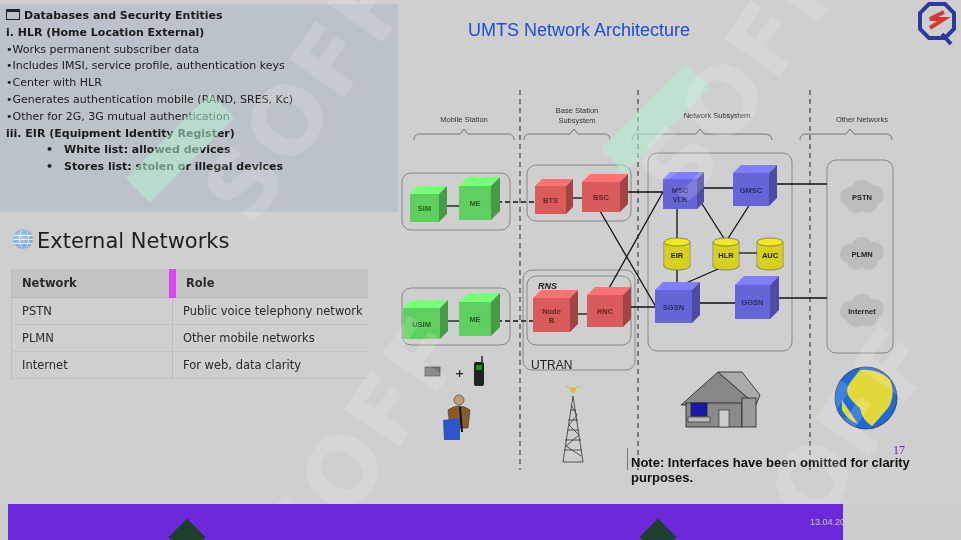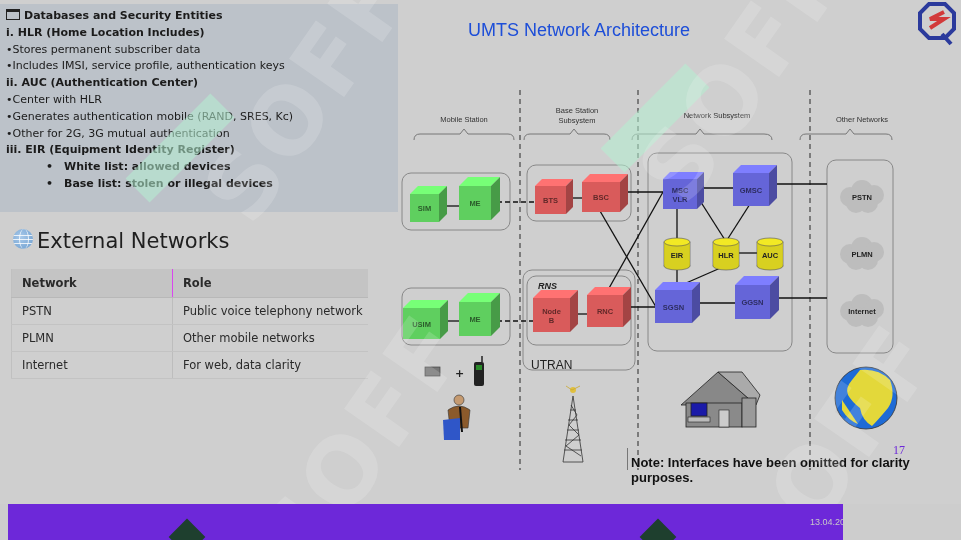--- a/index.html
+++ b/index.html
@@ -15,21 +15,21 @@
   #notes .sub { padding-left: 58px; font-weight: bold; }
   #notes .sub span.dot { display: inline-block; width: 18px; margin-left: -18px; }
   .folder-ico { display: inline-block; width: 14px; height: 11px; border: 1.5px solid #222; border-top-width: 3px; margin-right: 4px; vertical-align: -1px; }
 
   
   #ext-title { position: absolute; left: 13px; top: 229px; font-size: 21px; color: #1f1f1f; font-family: "DejaVu Sans", sans-serif; display: flex; align-items: flex-start; gap: 4px; z-index: 2; }
   .globe-ico { width: 20px; height: 20px; border-radius: 50%; background: radial-gradient(circle at 40% 40%, #a8c9ea, #6b9ccd); position: relative; overflow: hidden; }
   .globe-ico::before { content: ""; position: absolute; left: 0; right: 0; top: 6px; height: 1px; background: #fff; box-shadow: 0 4px 0 #fff, 0 8px 0 #fff; opacity: .8; }
   .globe-ico::after { content: ""; position: absolute; left: 6px; top: 0; bottom: 0; width: 8px; border-left: 1px solid #fff; border-right: 1px solid #fff; border-radius: 50%; opacity: .8; }
   #ext-table { position: absolute; left: 11px; top: 269px; width: 357px; border-collapse: collapse; font-size: 11.5px; color: #2a2a2a; z-index: 2; font-family: "DejaVu Sans", sans-serif; }
-  #ext-table th { background: #c4c4c4; text-align: left; font-weight: 600; height: 28px; padding-left: 10px; border-right: 1px solid #d946ef; border-bottom: 1px solid #b8b8b8; }
+  #ext-table th { background: #c4c4c4; text-align: left; font-weight: 600; height: 28px; padding-left: 10px; border-right: 7px solid #d946ef; border-bottom: 1px solid #b8b8b8; }
   #ext-table td { height: 27px; padding-left: 10px; border-right: 1px solid #bdbdbd; border-bottom: 1px solid #c3c3c3; }
   #ext-table tr > *:first-child { width: 161px; border-left: 1px solid #c0c0c0; }
   #ext-table tr > *:last-child { border-right: none; }
 
   
   #umts-title { position: absolute; left: 468px; top: 20px; font-size: 18px; color: #1d4ed8; font-family: "Liberation Sans", sans-serif; z-index: 2; }
   #logo { position: absolute; left: 918px; top: 2px; width: 38px; height: 44px; z-index: 2; }
   #diagram { position: absolute; left: 395px; top: 80px; width: 566px; height: 400px; z-index: 1; }
   .lbl { font-family: "Liberation Sans", sans-serif; }
   #note { position: absolute; left: 631px; top: 455px; font-size: 13px; font-weight: bold; color: #111; font-family: "Liberation Sans", sans-serif; z-index: 2; }
@@ -40,30 +40,29 @@
   .wm { position: absolute; font-family: "DejaVu Sans", sans-serif; font-weight: bold; font-size: 92px; color: rgba(255,255,255,0.16); transform: rotate(-55deg); pointer-events: none; z-index: 4; letter-spacing: 4px; }
   .wm-arrow { position: absolute; width: 34px; height: 120px; background: rgba(180,240,210,0.55); transform: rotate(45deg); z-index: 4; pointer-events: none; }
 </style>
 </head>
 <body>
 
 <div id="slide">
 
   <div id="notes">
     <div class="hd"><span class="folder-ico"></span><span>Databases and Security Entities</span></div>
-    <div class="hd">i. HLR (Home Location Includes)</div>
-    <div>•Stores permanent subscriber data</div>
+    <div class="hd">i. HLR (Home Location External)</div>
+    <div>•Works permanent subscriber data</div>
     <div>•Includes IMSI, service profile, authentication keys</div>
-    <div class="hd">ii. AUC (Authentication Center)</div>
     <div>•Center with HLR</div>
     <div>•Generates authentication mobile (RAND, SRES, Kc)</div>
     <div>•Other for 2G, 3G mutual authentication</div>
     <div class="hd">iii. EIR (Equipment Identity Register)</div>
     <div class="sub"><span class="dot">•</span><b>White list</b><span>: allowed devices</span></div>
-    <div class="sub"><span class="dot">•</span><b>Base list</b><span>: stolen or illegal devices</span></div>
+    <div class="sub"><span class="dot">•</span><b>Stores list</b><span>: stolen or illegal devices</span></div>
   </div>
 
   <div id="ext-title">
     <span class="globe-ico"></span>
     <span>External Networks</span>
   </div>
   <table id="ext-table">
     <thead>
       <tr>
         <th>Network</th>

